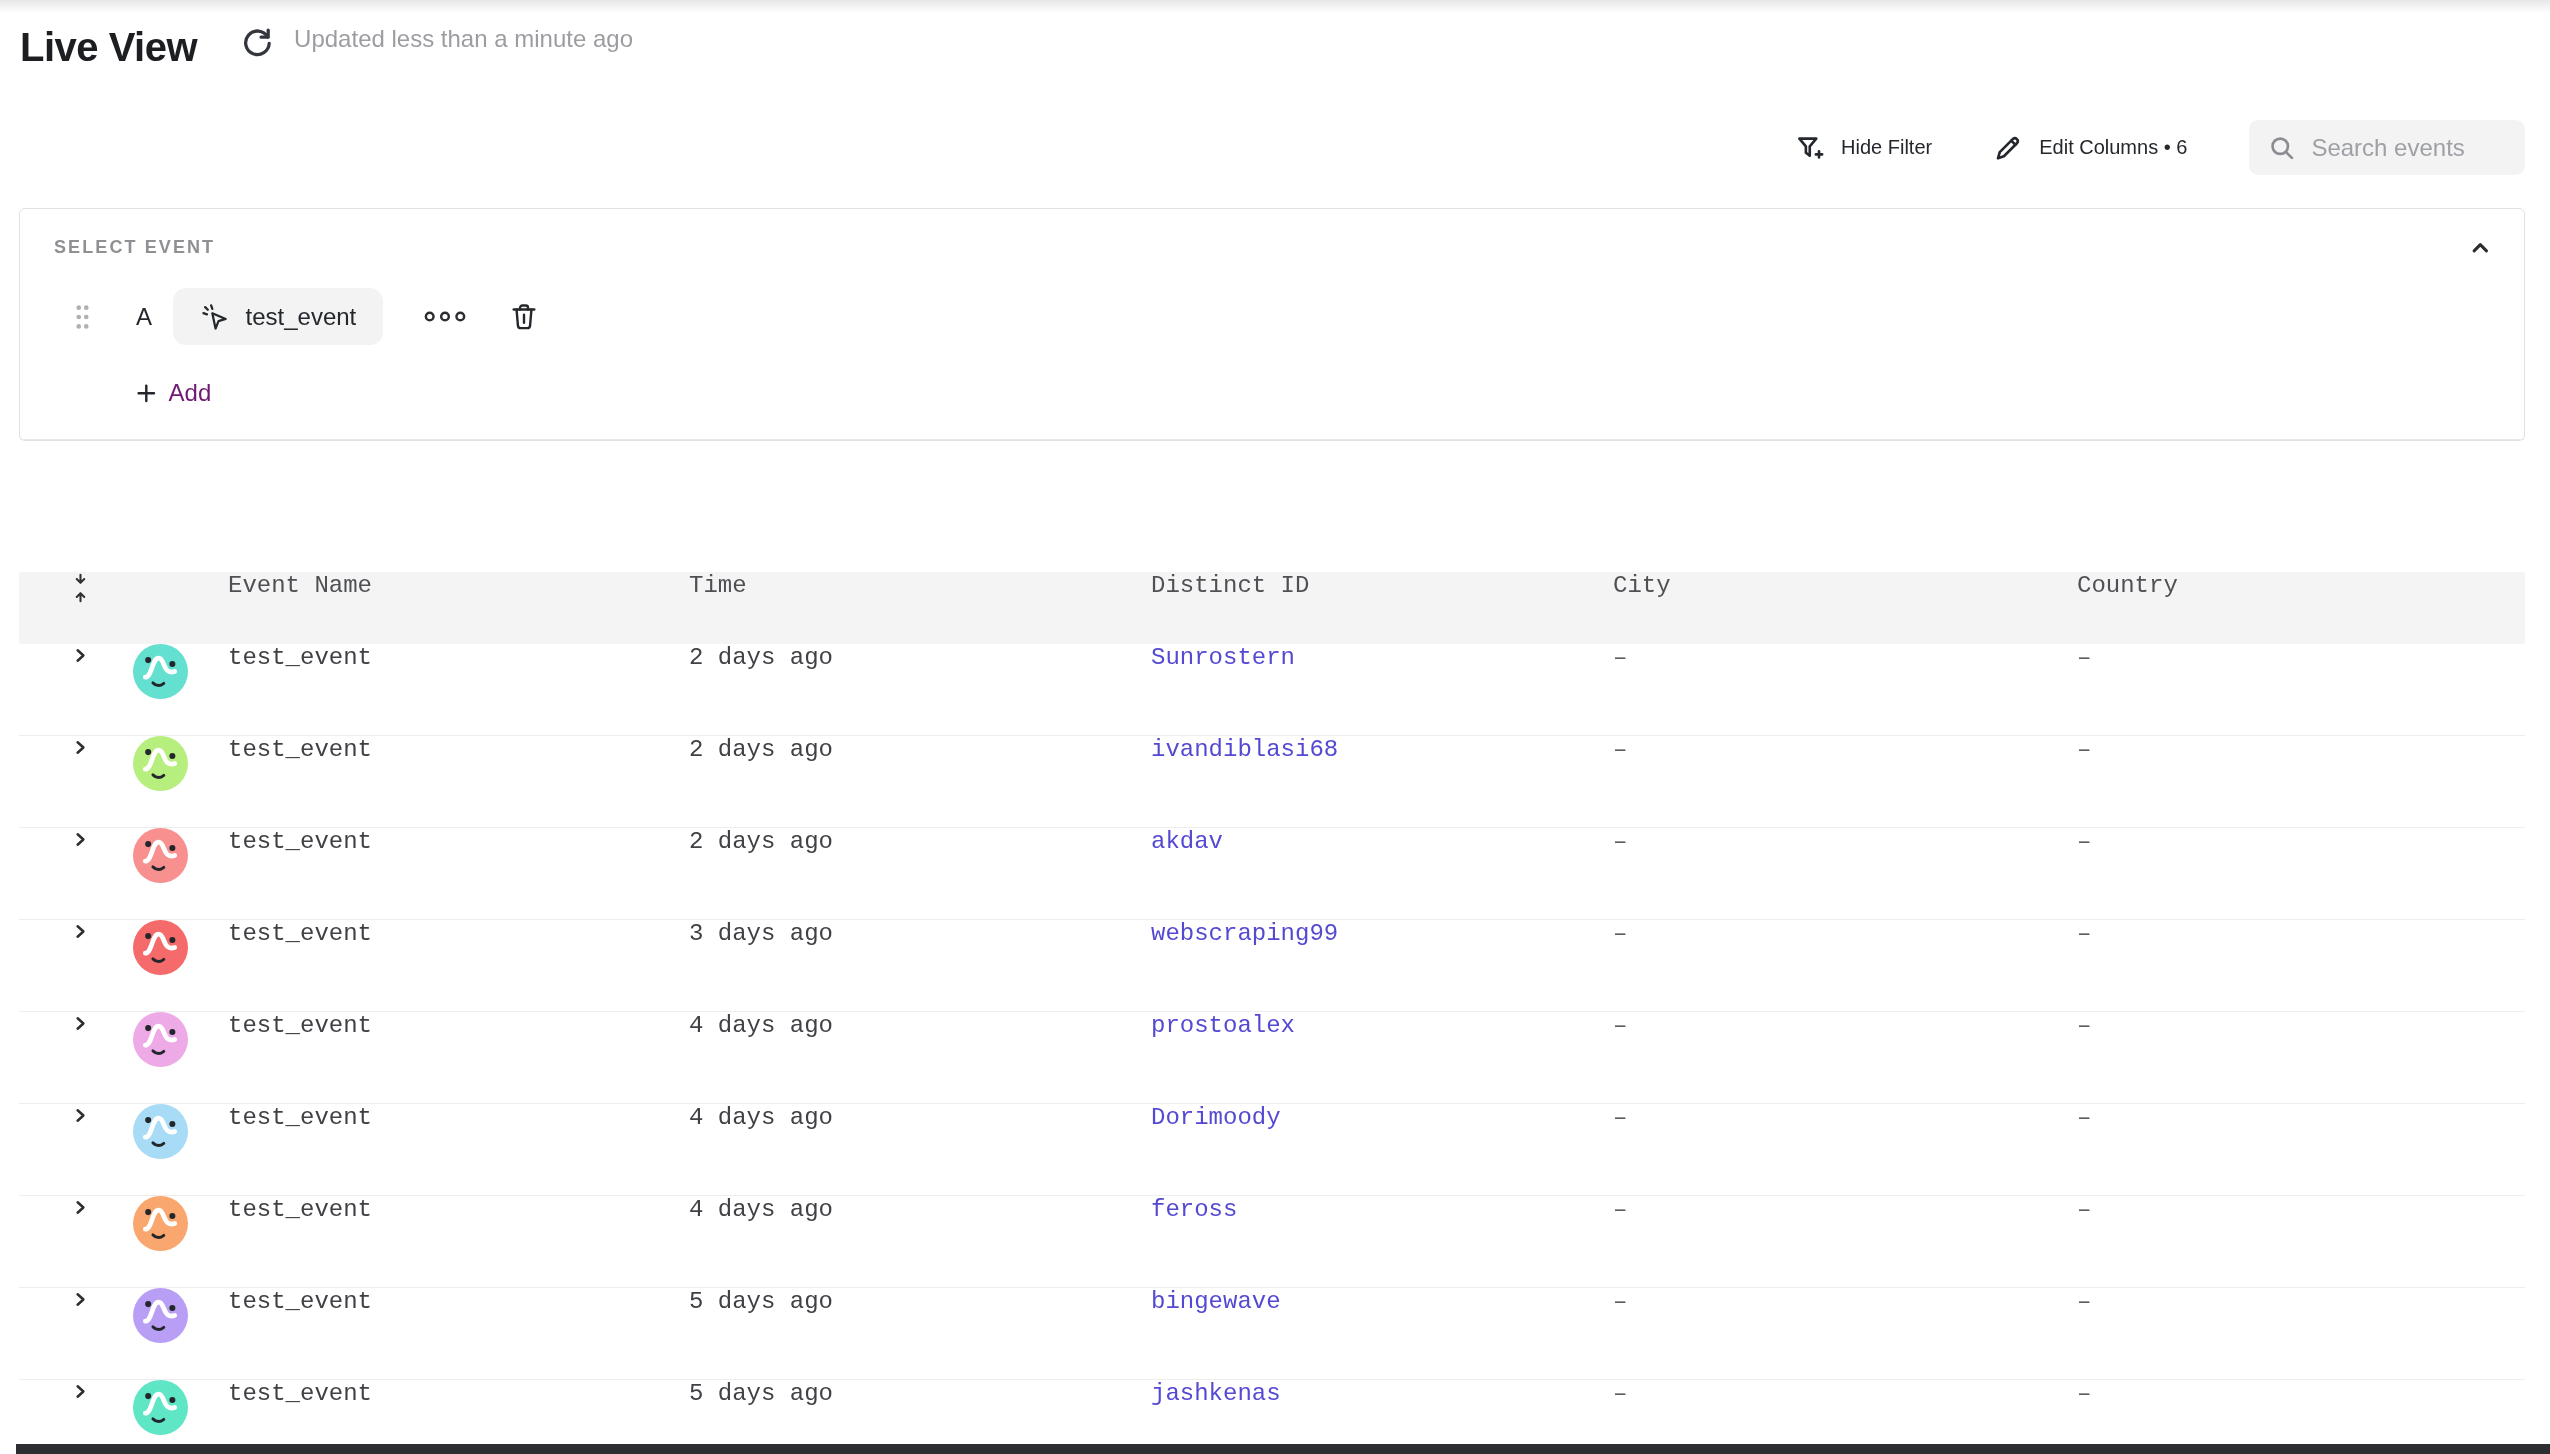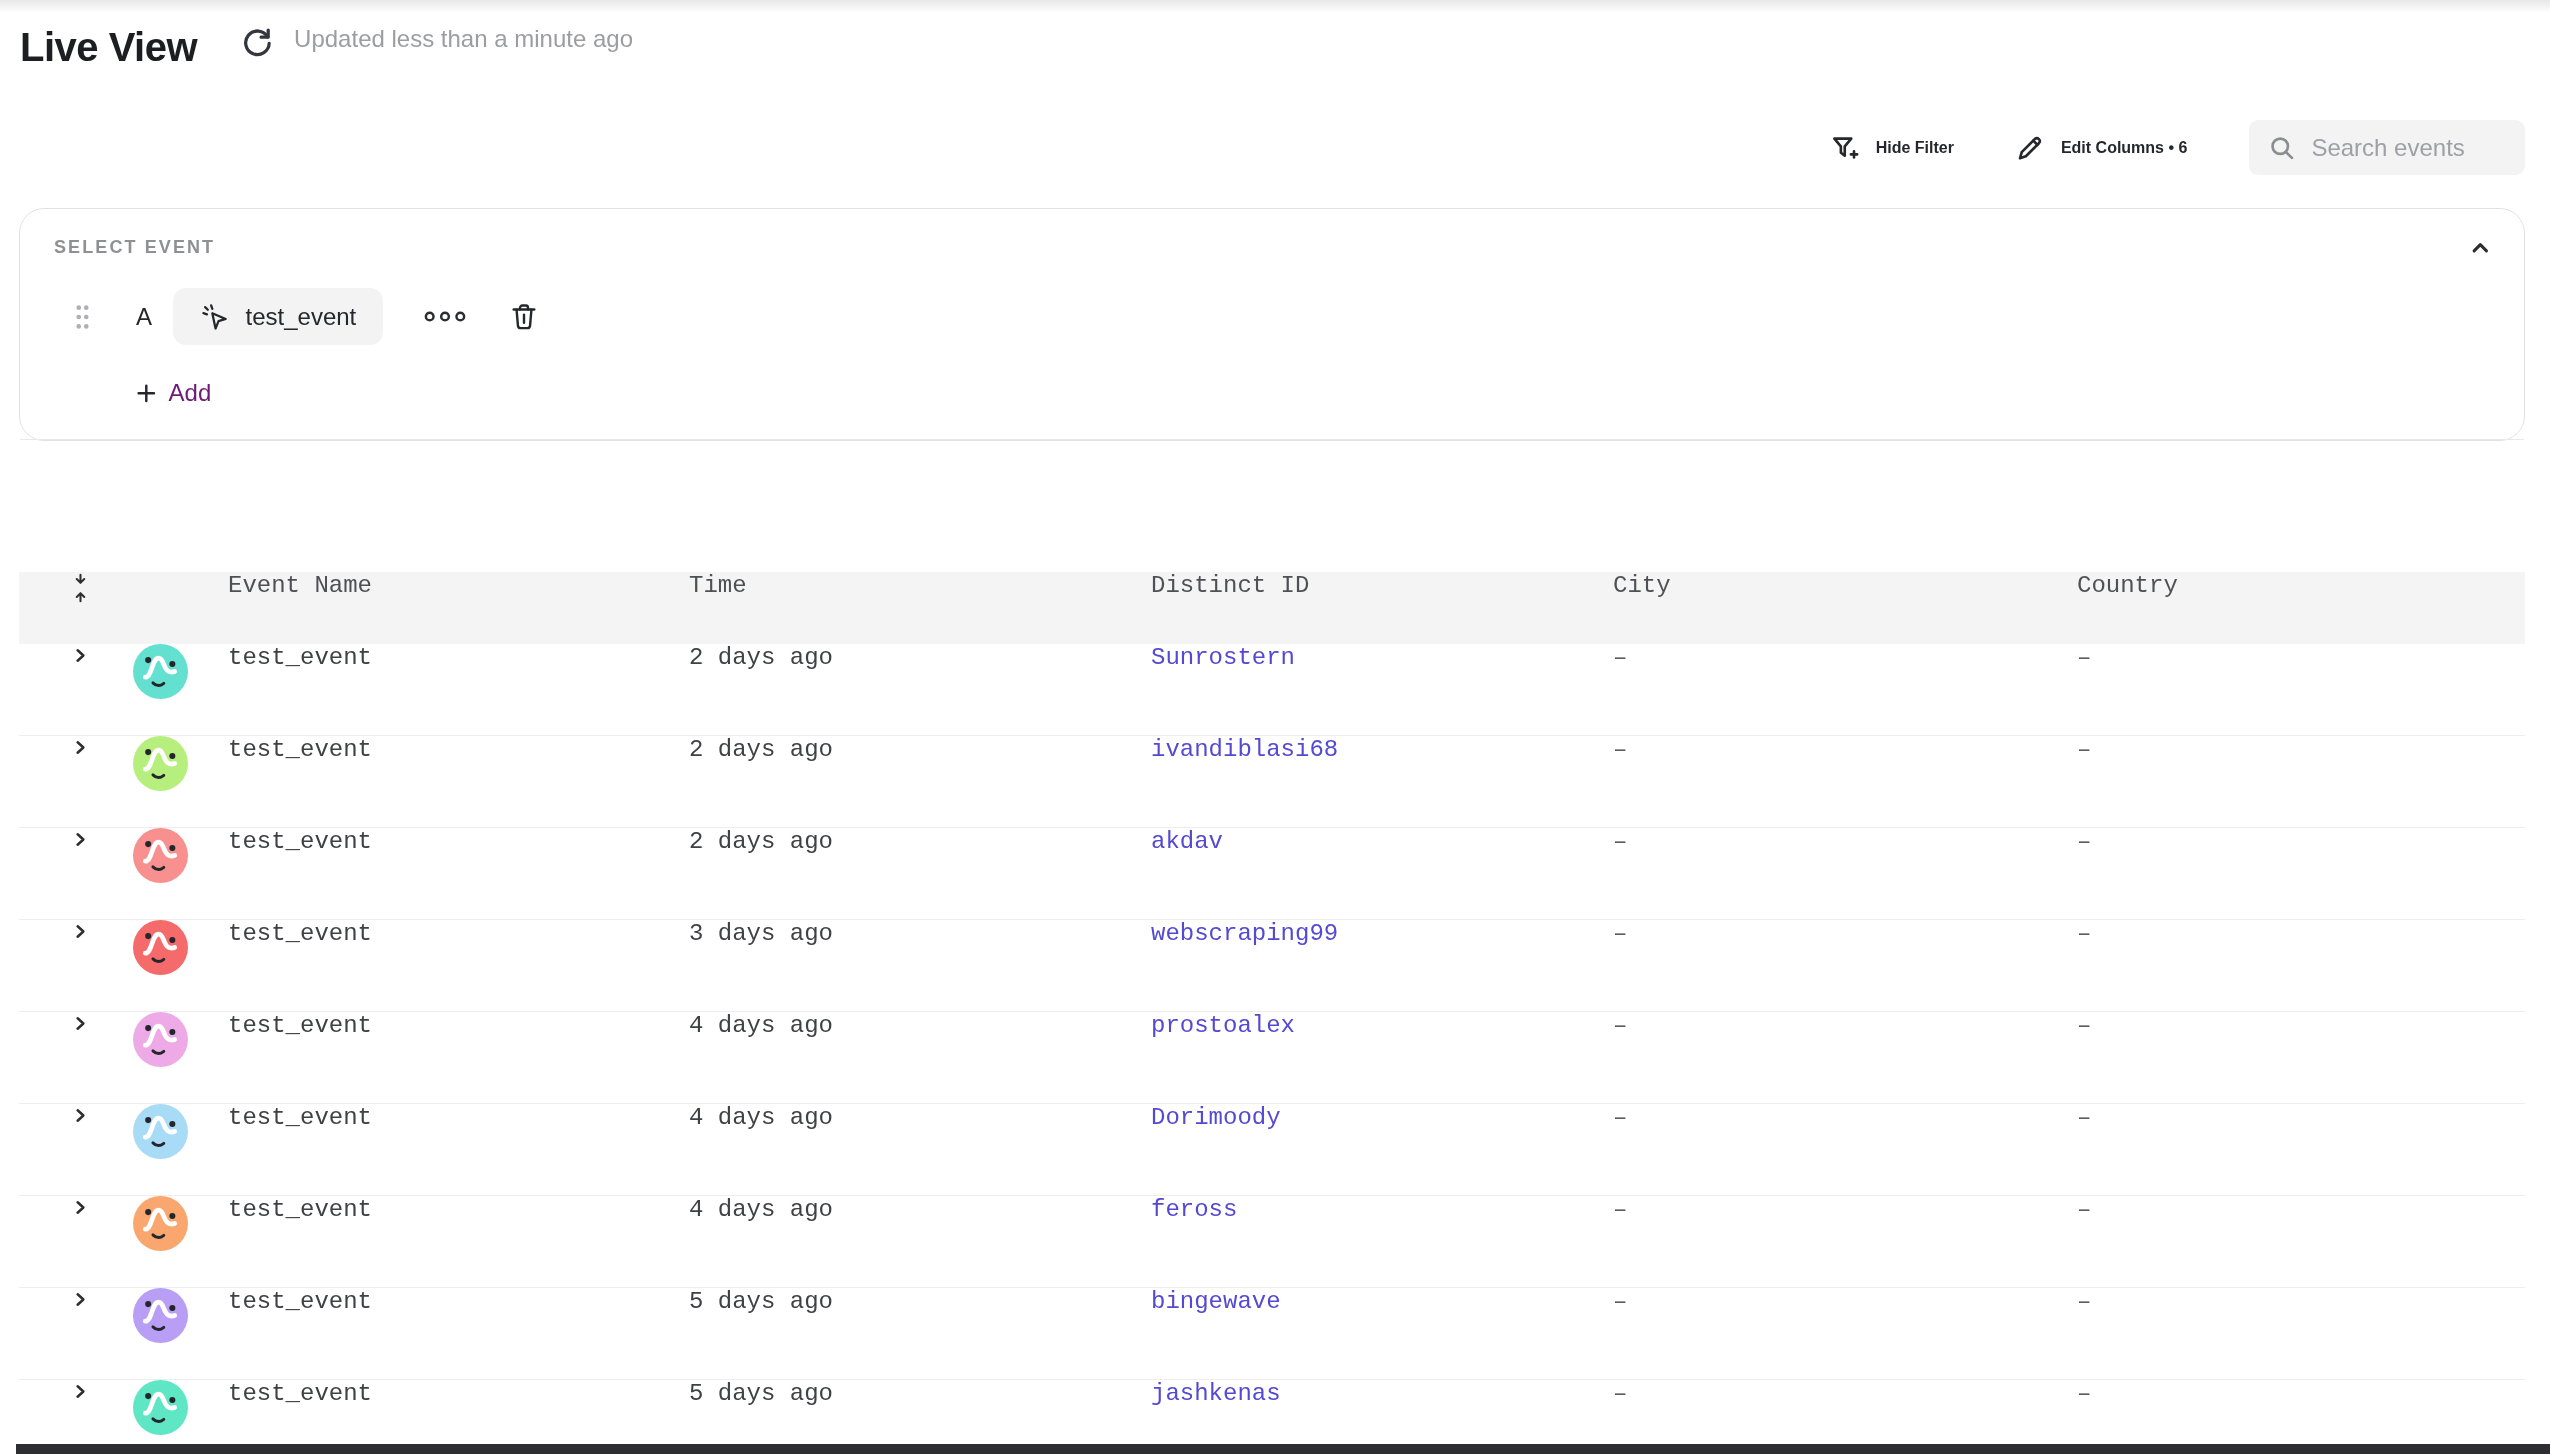--- a/index.html
+++ b/index.html
@@ -22,31 +22,31 @@
     background:linear-gradient(to bottom,#e7e7e8,#ffffff);}
 
   
   .page-title-row{position:absolute;top:24.6px;left:20px;display:flex;align-items:flex-start;}
   .page-title{font-size:40px;font-weight:700;color:#1c1e21;margin:0;letter-spacing:-0.5px;}
   .refresh-btn{margin-left:42px;display:flex;align-items:center;}
   .updated-text{margin-left:21px;font-size:24px;color:#9b9da1;}
 
   
   .toolbar{position:absolute;top:120px;right:24.6px;height:55px;display:flex;align-items:center;}
-  .tool-btn{display:flex;align-items:center;gap:16px;font-size:16px;font-weight:700;color:#24272b;}
+  .tool-btn{display:flex;align-items:center;gap:16px;font-size:20px;font-weight:400;color:#24272b;}
   .tool-btn + .tool-btn{margin-left:61px;}
   .search-box{margin-left:62px;width:276px;height:55px;background:#f3f3f4;border-radius:9.5px;
     display:flex;align-items:center;padding-left:19px;box-sizing:border-box;}
   .search-box input{border:none;background:transparent;outline:none;font-size:24px;
     color:#b91c1c;width:100%;padding:0 15px;font-family:inherit;}
   .search-box input::placeholder{color:#9ea0a5;}
 
   
   .query-card{position:absolute;left:19px;right:24.6px;top:208px;background:#fff;
-    border:0.9px solid #e2e2e4;border-radius:25px;}
+    border:0.9px solid #e2e2e4;border-radius:6px;}
   .select-event-section{position:relative;padding:28px 34px 32px 34px;}
   .section-label{font-size:18px;font-weight:700;letter-spacing:2.1px;color:#8e9094;}
   .event-row{display:flex;align-items:center;margin-top:30px;padding-left:19px;}
   .drag-handle{margin-right:44px;display:flex;}
   .clause-letter{font-size:24px;color:#24272b;margin-right:21px;}
   .event-chip{display:flex;align-items:center;gap:16px;height:57px;padding:0 26.5px;
     background:#f3f3f4;border-radius:13.2px;font-size:24px;font-weight:500;color:#24272b;}
   .menu-dots-btn{margin-left:40px;display:flex;}
   .trash-btn{margin-left:42px;display:flex;}
   .add-row{display:flex;align-items:center;gap:10px;margin:34px 0 0 80px;

